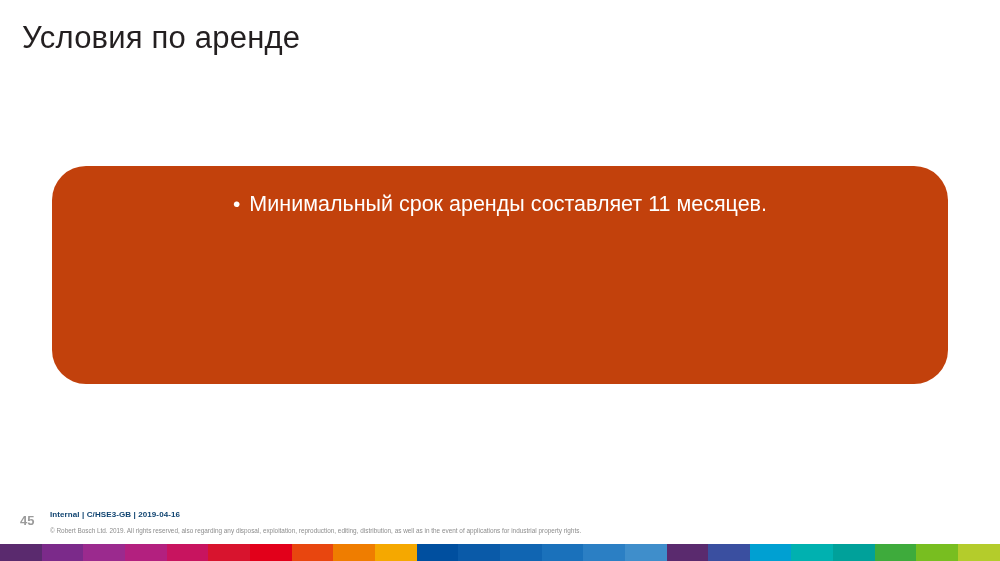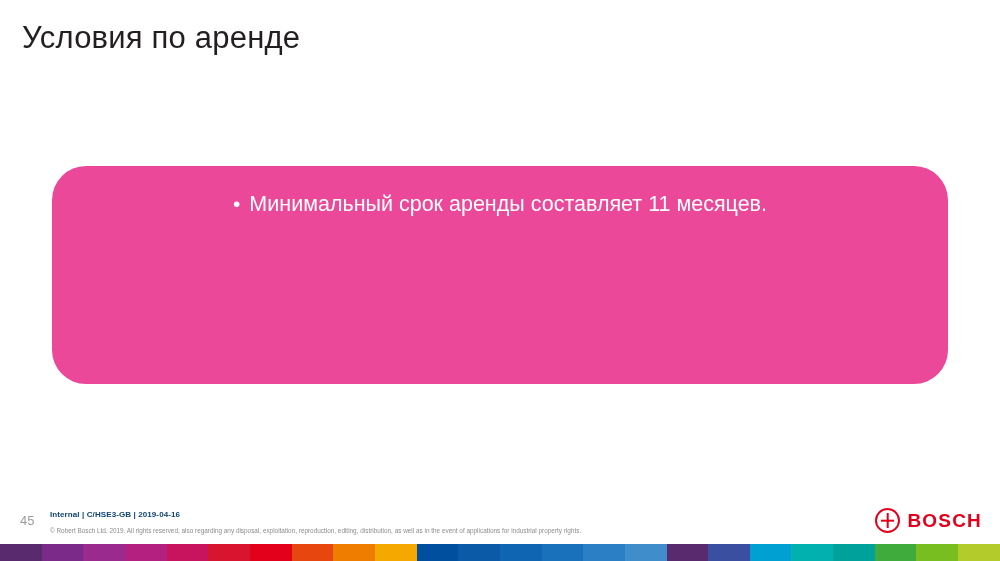--- a/index.html
+++ b/index.html
@@ -29,21 +29,21 @@
     letter-spacing: 0.2px;
     font-weight: 400;
     white-space: nowrap;
   }
   .callout {
     position: absolute;
     left: 52px;
     top: 166px;
     width: 896px;
     height: 218px;
-    background: #ec4899;
+    background: #c2410c;
     border-radius: 34px;
     box-sizing: border-box;
     padding: 22px 46px 0 46px;
     display: flex;
     flex-direction: column;
     justify-content: flex-start;
   }
   .bullet-list {
     margin: 0;
     padding: 0;
@@ -64,20 +64,21 @@
     margin-right: 9px;
     font-size: 21px;
     vertical-align: baseline;
   }
   .footer-pagenum {
     position: absolute;
     left: 20px;
     top: 513px;
     font-size: 13px;
     color: #9b9b9b;
+    font-weight: bold;
   }
   .footer-meta {
     position: absolute;
     left: 50px;
     top: 510px;
     font-size: 8px;
     color: #0f4370;
     font-weight: bold;
     letter-spacing: 0.1px;
     white-space: nowrap;
@@ -168,24 +169,20 @@
   <div class="footer-meta">
     <span>Internal</span>
     <span class="sep">|</span>
     <span>C/HSE3-GB</span>
     <span class="sep">|</span>
     <span>2019-04-16</span>
   </div>
 
   <div class="footer-legal">© Robert Bosch Ltd. 2019. All rights reserved, also regarding any disposal, exploitation, reproduction, editing, distribution, as well as in the event of applications for industrial property rights.</div>
 
-  <div class="bosch-logo">
-    <span class="bosch-mark"></span>
-    <span class="bosch-word">BOSCH</span>
-  </div>
 
   <div class="color-bar">
       <span style="background: rgb(90, 42, 110); width: 4.16667%;"></span>
       <span style="background: rgb(123, 42, 138); width: 4.16667%;"></span>
       <span style="background: rgb(155, 42, 142); width: 4.16667%;"></span>
       <span style="background: rgb(179, 32, 127); width: 4.16667%;"></span>
       <span style="background: rgb(200, 20, 95); width: 4.16667%;"></span>
       <span style="background: rgb(216, 20, 46); width: 4.16667%;"></span>
       <span style="background: rgb(226, 0, 26); width: 4.16667%;"></span>
       <span style="background: rgb(232, 70, 15); width: 4.16667%;"></span>

